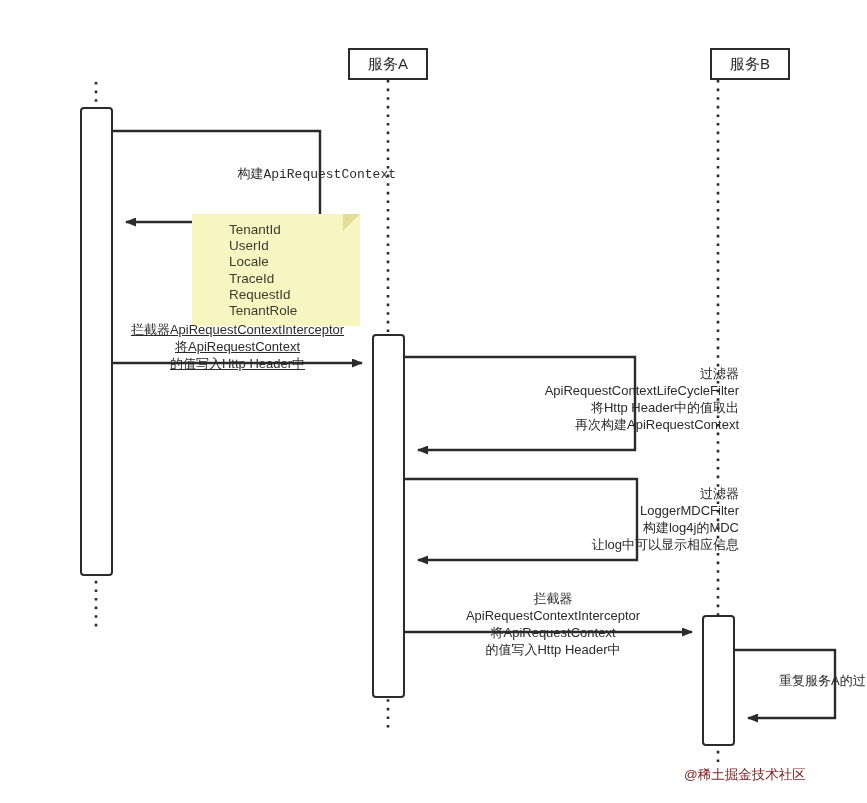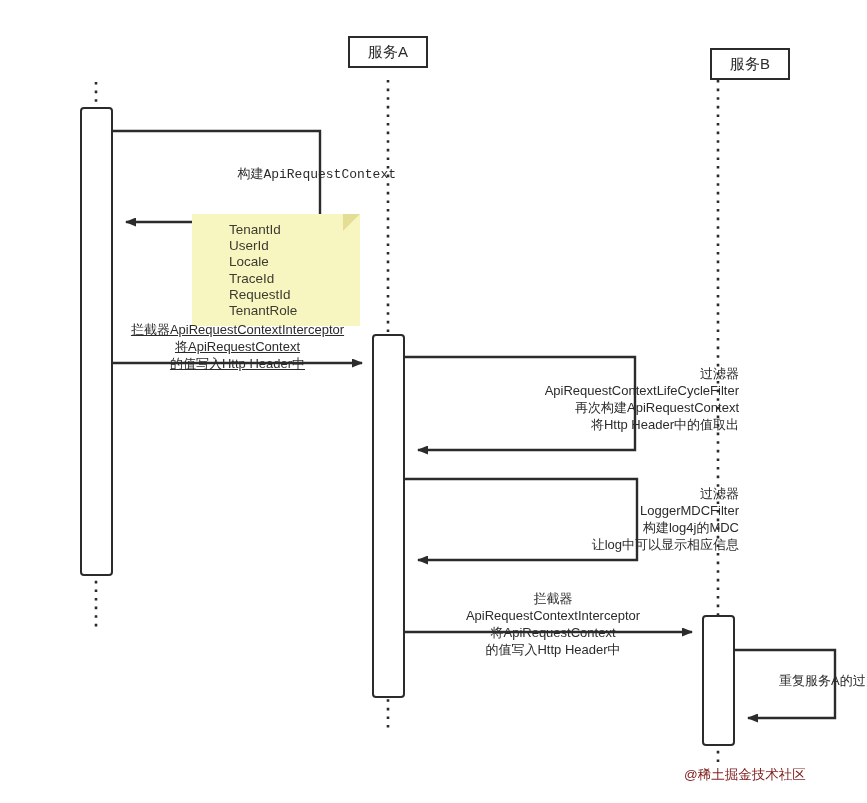--- a/index.html
+++ b/index.html
@@ -114,21 +114,21 @@
     <g>
       <path d="M405,632 L692,632" fill="none" stroke="#2b2b2b" stroke-width="2.4" marker-end="url(#arrowhead)"></path>
     </g>
 
     <g>
       <path d="M735,650 L835,650 L835,718 L748,718" fill="none" stroke="#2b2b2b" stroke-width="2.4" marker-end="url(#arrowhead)"></path>
     </g>
   </svg>
 
 
-  <div class="participant-box" style="left:348px; top:36px; width:80px; height:32px;">
+  <div class="participant-box" style="left:348px; top:48px; width:80px; height:32px;">
     <span>服务A</span>
   </div>
 
   <div class="participant-box" style="left:710px; top:48px; width:80px; height:32px;">
     <span>服务B</span>
   </div>
 
   <div class="activation" style="left:80px; top:107px; width:33px; height:469px;"></div>
 
   <div class="activation" style="left:372px; top:334px; width:33px; height:364px;"></div>
@@ -151,22 +151,22 @@
 
   <div class="msg-label center" style="left:110px; top:321px; width:255px;text-decoration:underline;">
     <div>拦截器ApiRequestContextInterceptor</div>
     <div>将ApiRequestContext</div>
     <div>的值写入Http Header中</div>
   </div>
 
   <div class="msg-label right" style="left:420px; top:365px; width:319px;">
     <div>过滤器</div>
     <div>ApiRequestContextLifeCycleFilter</div>
+    <div>将Http Header中的值取出</div>
     <div>再次构建ApiRequestContext</div>
-    <div>将Http Header中的值取出</div>
   </div>
 
   <div class="msg-label right" style="left:420px; top:485px; width:319px;">
     <div>过滤器</div>
     <div>LoggerMDCFilter</div>
     <div>构建log4j的MDC</div>
     <div>让log中可以显示相应信息</div>
   </div>
 
   <div class="msg-label center" style="left:415px; top:590px; width:276px;">

